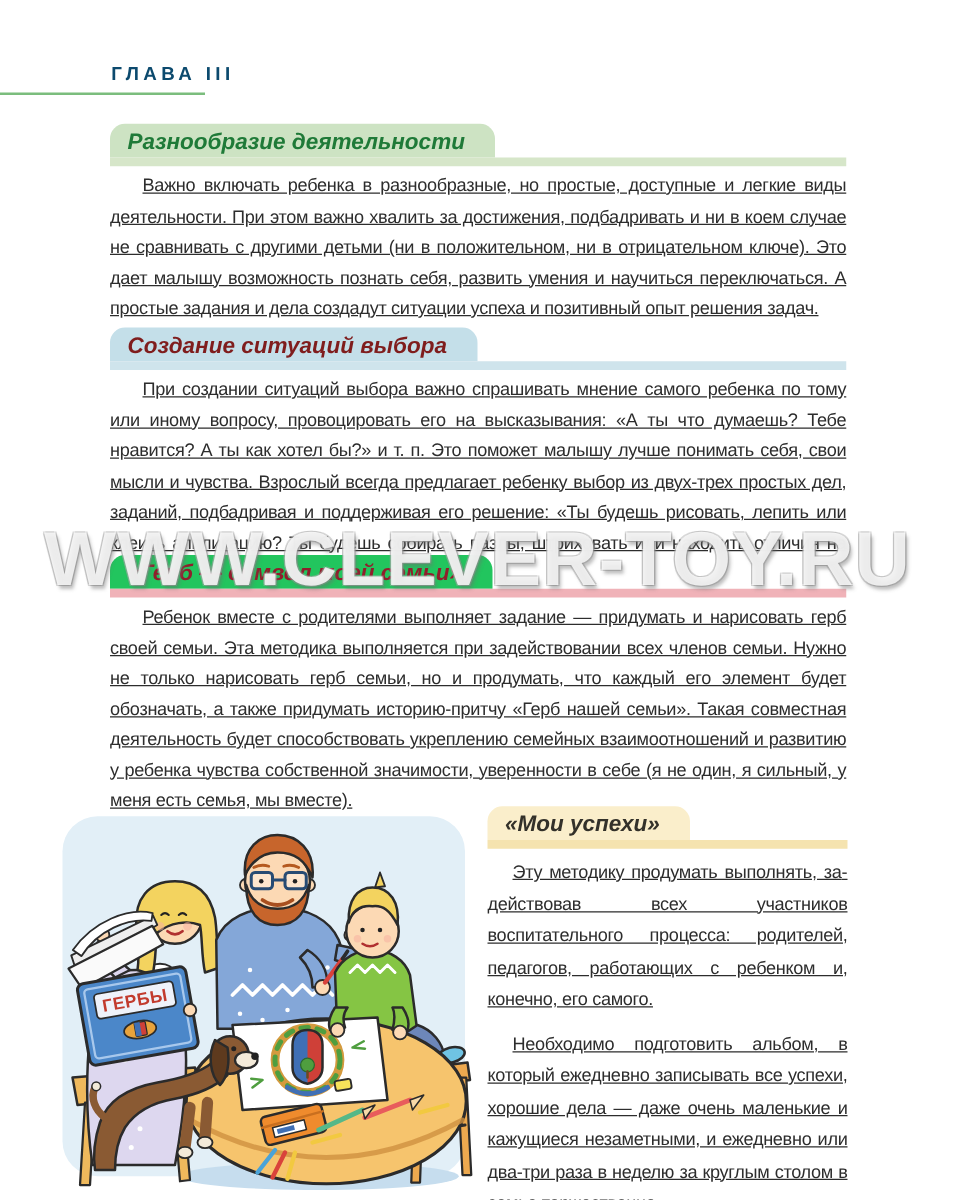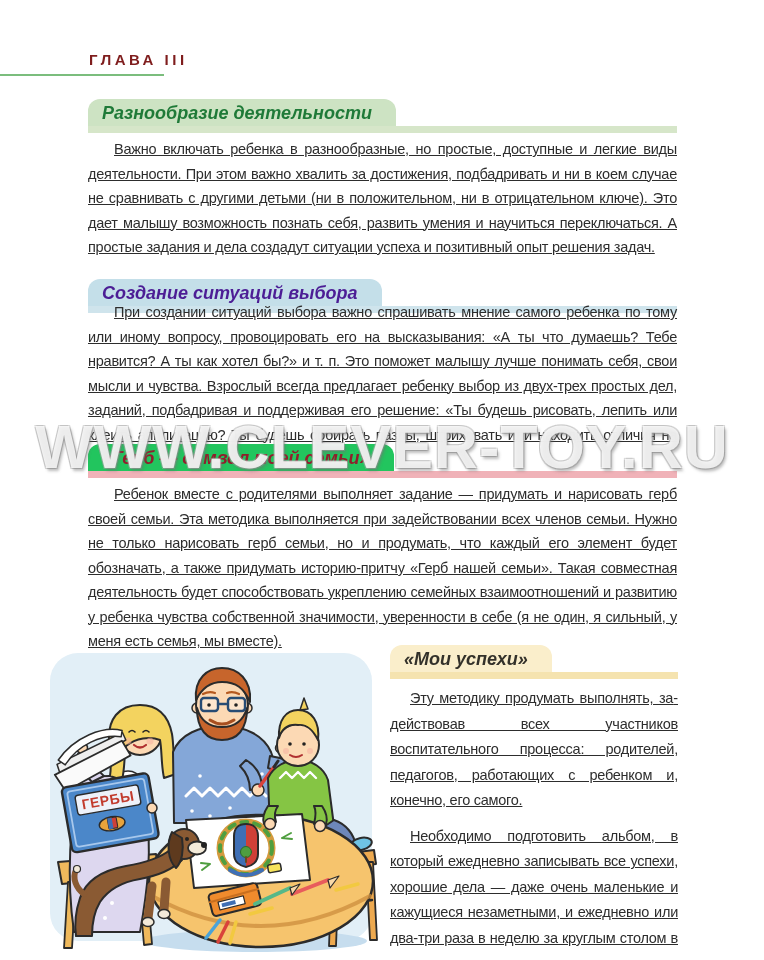--- a/index.html
+++ b/index.html
@@ -5,37 +5,37 @@
   html,body{margin:0;padding:0;}
   body{
     width:764px;height:960px;position:relative;overflow:hidden;
     background:#ffffff;
     font-family:"Liberation Sans","DejaVu Sans",sans-serif;
     color:#2d2d2d;
   }
   .chapter{
     position:absolute;left:89px;top:51px;
     font-size:15px;font-weight:bold;letter-spacing:3.5px;
-    color:#7f1d1d;
+    color:#0c4a6e;
   }
   .chapter-rule{
     position:absolute;left:0;top:74px;width:164px;height:2px;
     background:#7bbd7d;
   }
   .sec{position:absolute;left:88px;width:589px;}
   .sec .tab{
     width:fit-content;height:27px;line-height:28px;
     padding:0 24px 0 14px;border-radius:12px 12px 0 0;
     font-style:italic;font-weight:bold;font-size:18px;
     white-space:nowrap;
   }
   .sec .bar{height:7px;width:100%;}
   .sec.green .tab{background:#cde3c3;color:#1f7a38;}
   .sec.green .bar{background:#d6e6c9;}
-  .sec.blue .tab{background:#c4dfe9;color:#4c1d95;margin-top:17px;}
+  .sec.blue .tab{background:#c4dfe9;color:#7f1d1d;}
   .sec.blue .bar{background:#cfe4ec;}
   .sec.pink .tab{background:#22c55e;color:#8f1f2c;}
   .sec.pink .bar{background:#f0b2b8;}
   .sec.yellow .tab{background:#faeecb;color:#33312a;text-align:center;}
   .sec.yellow .bar{background:#f5e3af;}
   .para{
     position:absolute;left:88px;width:589px;margin:0;
     font-size:14.5px;line-height:24.5px;letter-spacing:-0.25px;
     text-align:justify;text-indent:26px;
     hyphens:manual;text-decoration:underline;-webkit-hyphens:manual;

